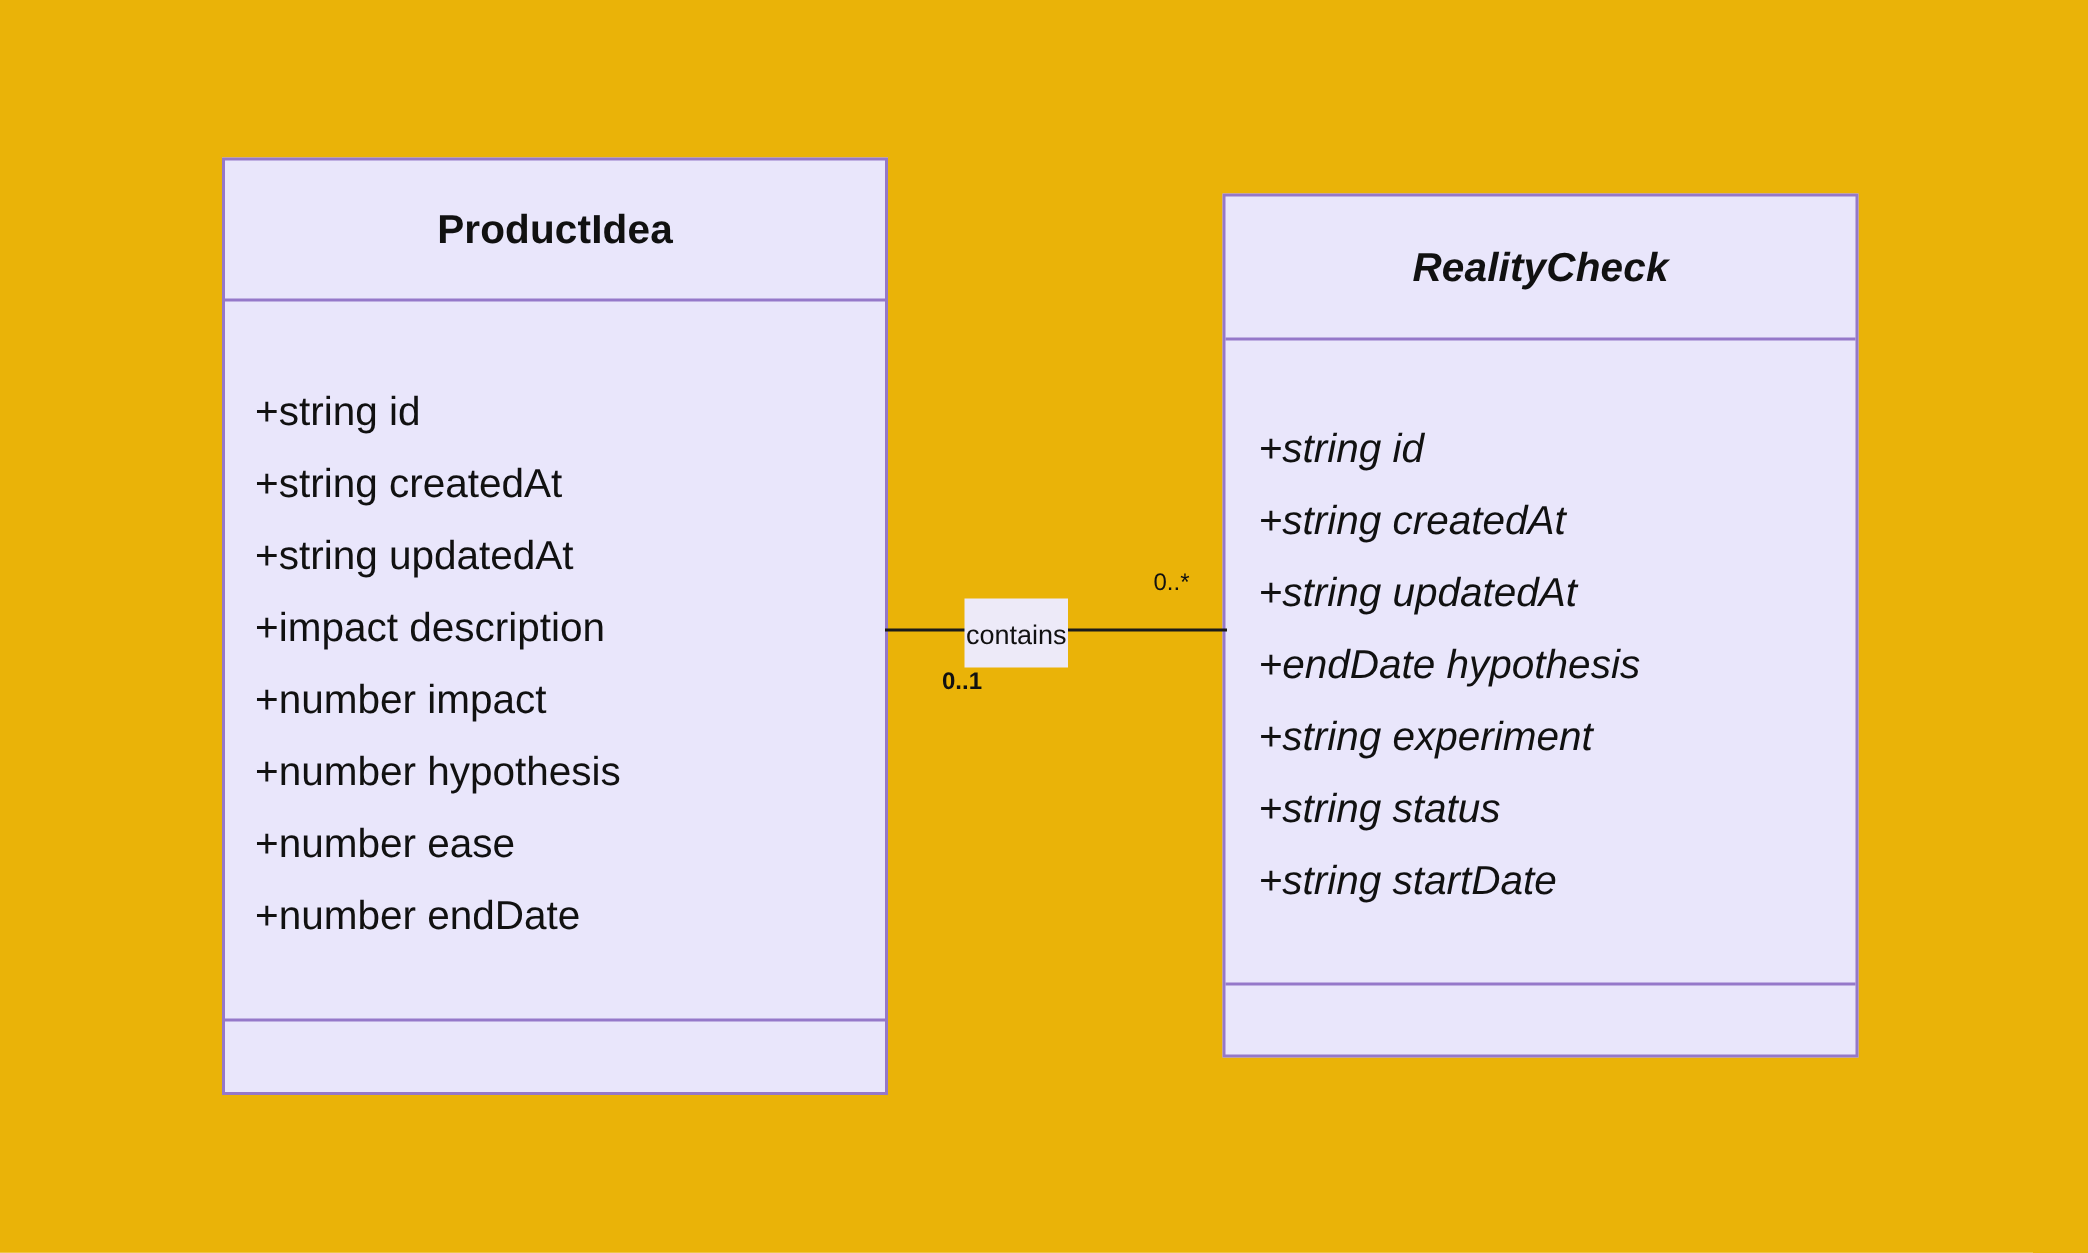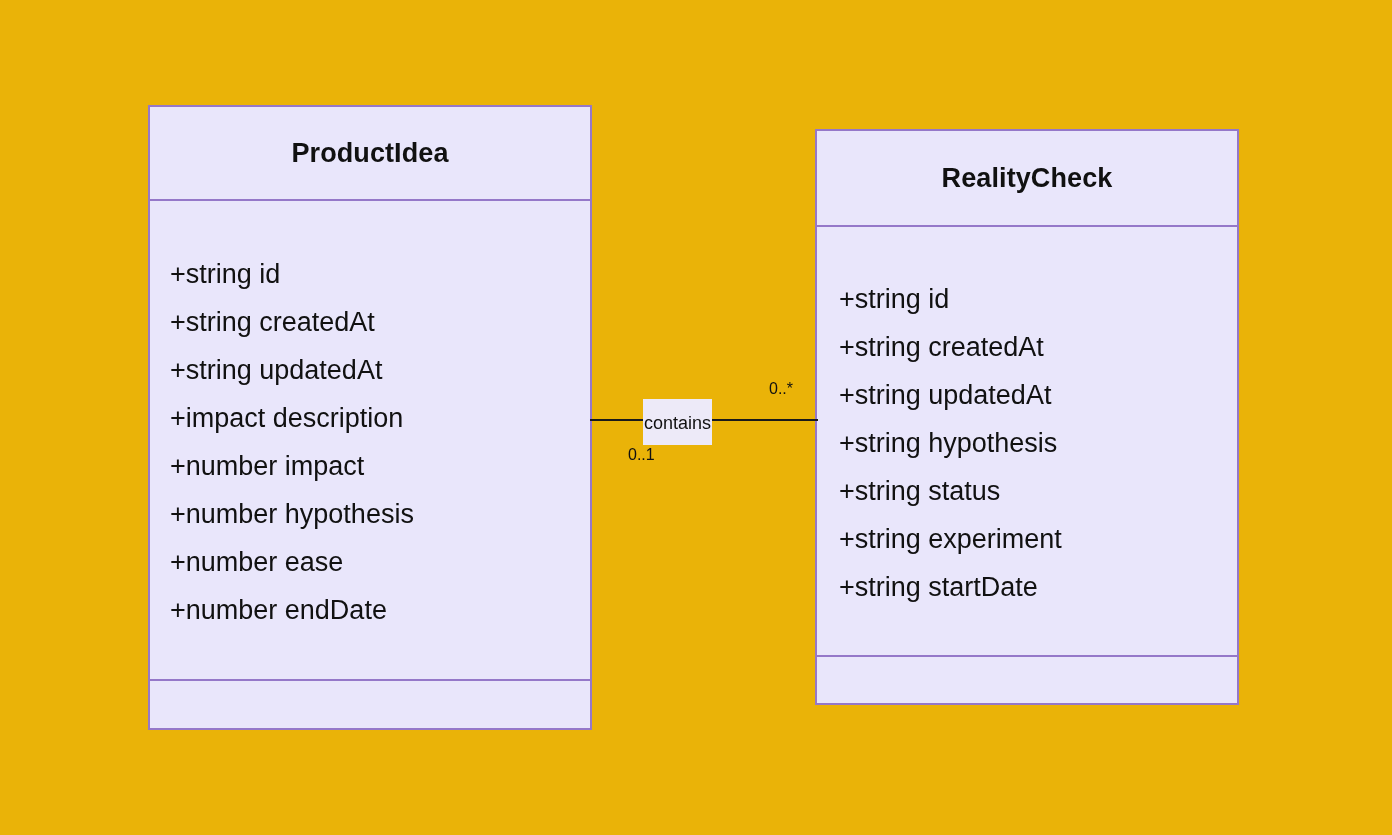--- a/index.html
+++ b/index.html
@@ -75,20 +75,21 @@
     padding-left: 20px;
     padding-top: 4px;
   }
 
   
   #class-realitycheck {
     left: 815px;
     top: 129px;
     width: 424px;
     height: 576px;
+    font-style: italic;
   }
   #class-realitycheck .uml-header { height: 96px; }
   #class-realitycheck .uml-attributes {
     height: 430px;
     padding-left: 22px;
     padding-top: 4px;
   }
 
   
   #relationship-contains {
@@ -123,20 +124,21 @@
     color: #111111;
     white-space: nowrap;
   }
   #rel-mult-target {
     left: 179px;
     top: 0px;
   }
   #rel-mult-source {
     left: 38px;
     top: 66px;
+    font-weight: bold;
   }
 </style>
 </head>
 <body>
 
 <div id="diagram-canvas">
 
   <div class="uml-class" id="class-productidea">
     <div class="uml-header">
       <span class="uml-class-name">ProductIdea</span>
@@ -155,23 +157,23 @@
   </div>
 
   <div class="uml-class" id="class-realitycheck">
     <div class="uml-header">
       <span class="uml-class-name">RealityCheck</span>
     </div>
     <div class="uml-attributes">
       <div class="uml-attr">+string id</div>
       <div class="uml-attr">+string createdAt</div>
       <div class="uml-attr">+string updatedAt</div>
-      <div class="uml-attr">+string hypothesis</div>
+      <div class="uml-attr">+endDate hypothesis</div>
+      <div class="uml-attr">+string experiment</div>
       <div class="uml-attr">+string status</div>
-      <div class="uml-attr">+string experiment</div>
       <div class="uml-attr">+string startDate</div>
     </div>
     <div class="uml-methods"></div>
   </div>
 
   <div id="relationship-contains">
     <div class="rel-line"></div>
     <span class="rel-label">contains</span>
     <span class="rel-mult" id="rel-mult-target">0..*</span>
     <span class="rel-mult" id="rel-mult-source">0..1</span>

